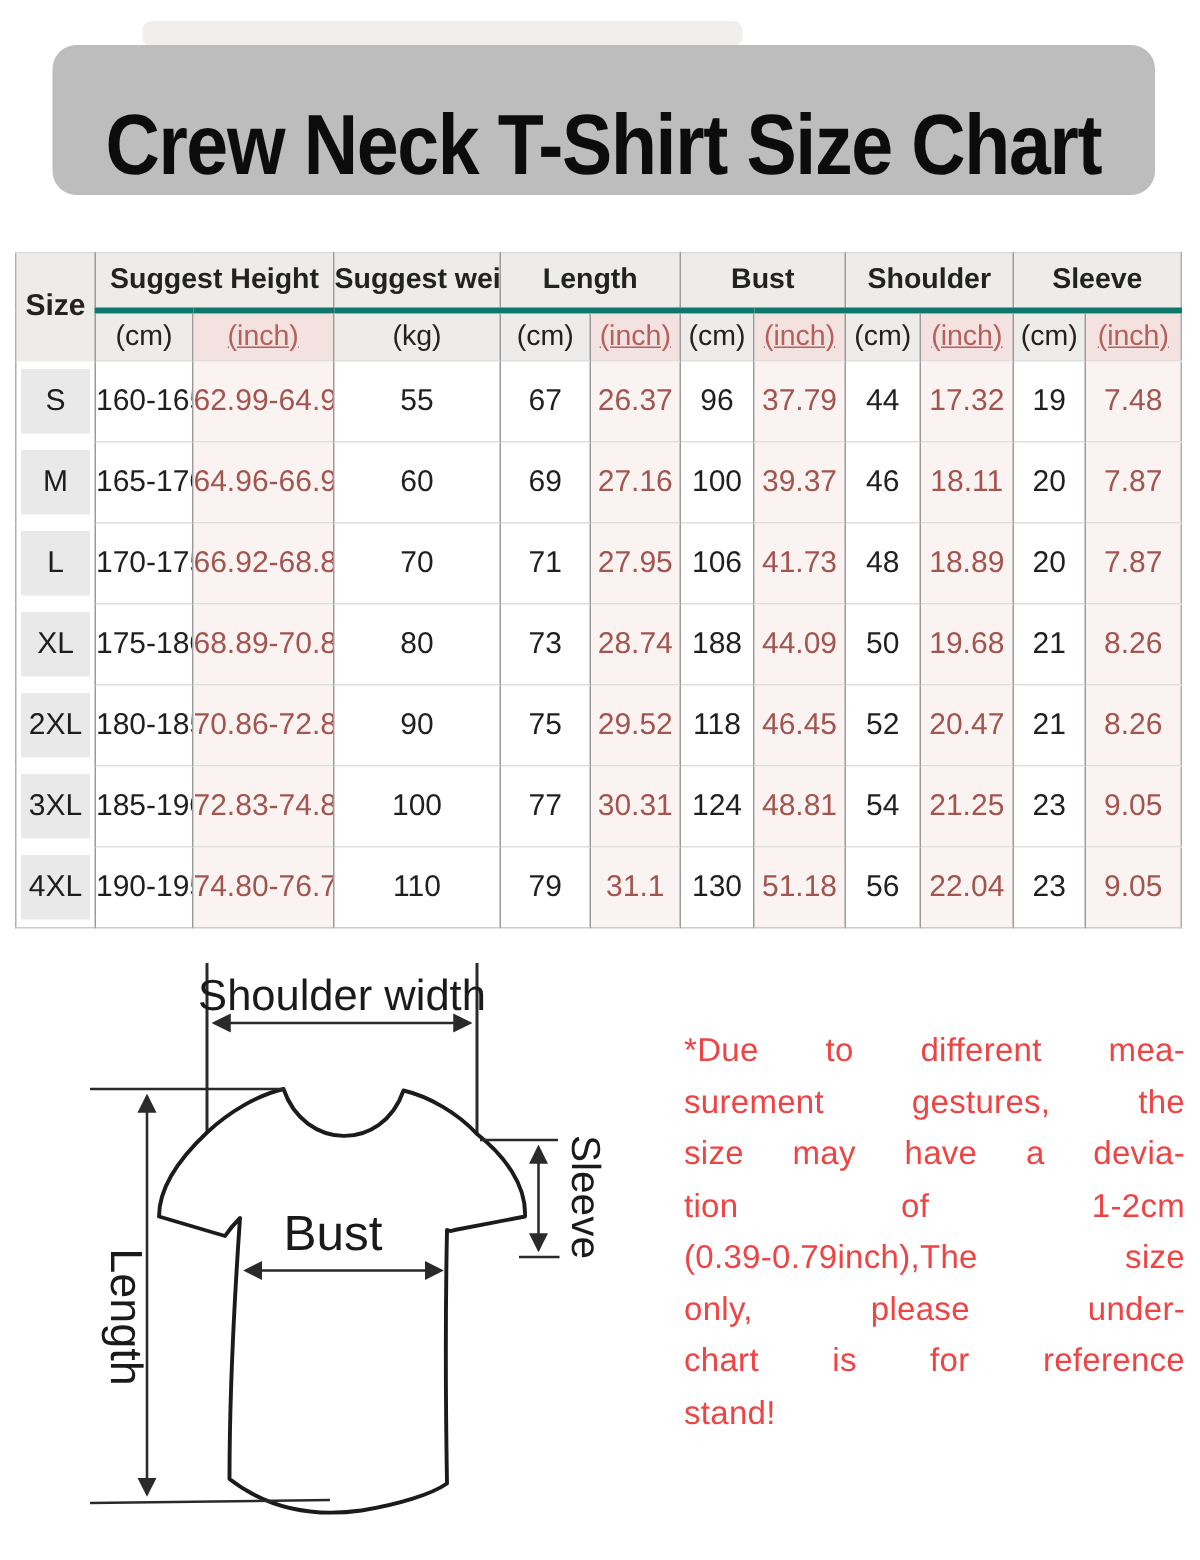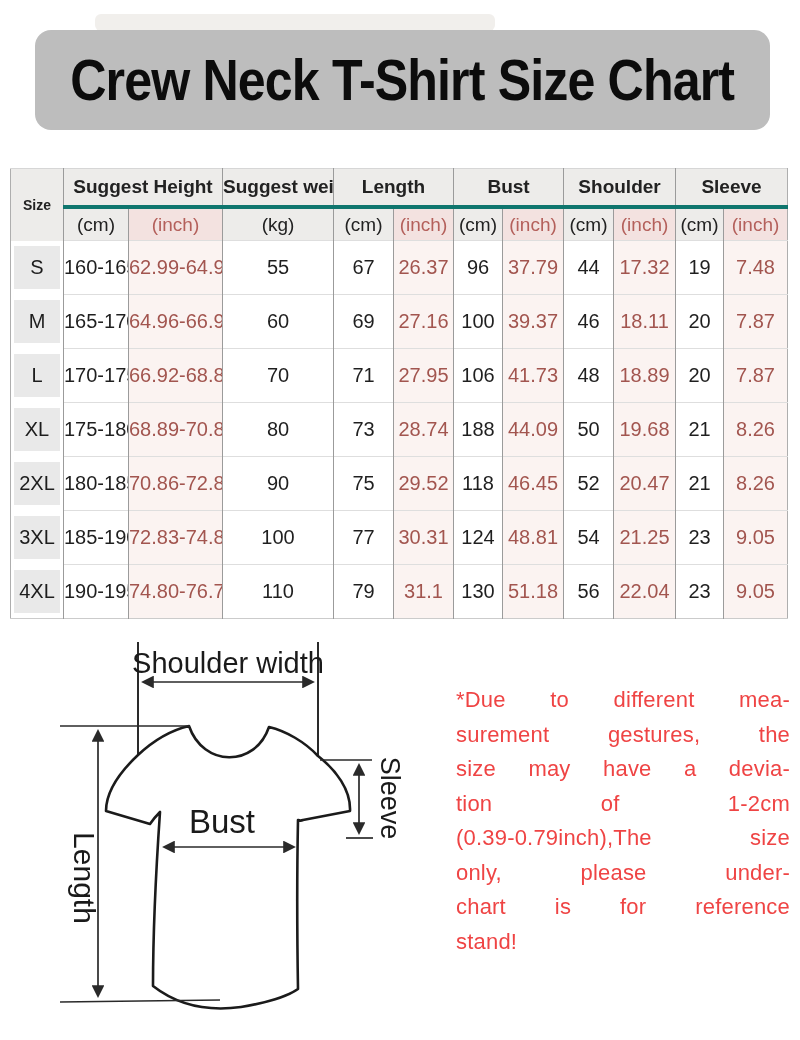--- a/index.html
+++ b/index.html
@@ -10,21 +10,21 @@
     color:#1f1f1f;
   }
   
   .title-shadow {
     position:absolute; left:95px; top:14px; width:400px; height:17px;
     background:#f1efec; border-radius:6px;
   }
   .title-bar {
     position:absolute; left:35px; top:30px; width:735px; height:100px;
     background:#bdbdbd; border-radius:16px;
-    display:flex; align-items:center; justify-content:center;
+    display:flex; align-items:flex-end; justify-content:center;
   }
   .title-text {
     font-size:57px; font-weight:700; color:#0c0c0c;
     letter-spacing:-1px; white-space:nowrap;
     transform:scaleX(0.88);
   }
   
   table.size-chart {
     position:absolute; left:10px; top:168px; width:777px;
     table-layout:fixed; border-collapse:collapse;
@@ -32,22 +32,22 @@
     border-left:1px solid #aeaeae; border-right:1px solid #aeaeae;
     border-top:1px solid #d6d6d6; border-bottom:1px solid #cbcbcb;
   }
   .size-chart th, .size-chart td {
     padding:0; overflow:hidden; white-space:nowrap;
     border-left:1px solid #9b9b9b;
   }
   .size-chart thead th { background:#edecea; font-weight:600; font-size:19px; color:#222; }
   .size-chart thead tr.grp-row th { height:36px; }
   .size-chart thead tr.unit-row th { height:31px; border-top:4px solid #0f766e; font-weight:400; }
-  .size-chart thead th.size-h { border-left:none; font-size:14px; font-weight:600; }
-  .size-chart thead th.inch { color:#b4605b; background:#f3e2e0; }
+  .size-chart thead th.size-h { border-left:none; font-size:20px; font-weight:600; }
+  .size-chart thead th.inch { color:#b4605b; background:#f3e2e0;text-decoration:underline; }
   .size-chart tbody td {
     height:53px; background:#ffffff; font-size:20px;
     border-top:1px solid #dedede;
   }
   .size-chart tbody td.c-inch { color:#a2554f; background:#fbf3f1; }
   .size-chart tbody td.c-size { border-top:none; border-left:none; background:#ffffff; }
   .size-box {
     margin:5px 3px; height:43px; line-height:43px;
     background:#e9e9e9; font-size:20px; color:#1d1d1d;
   }

